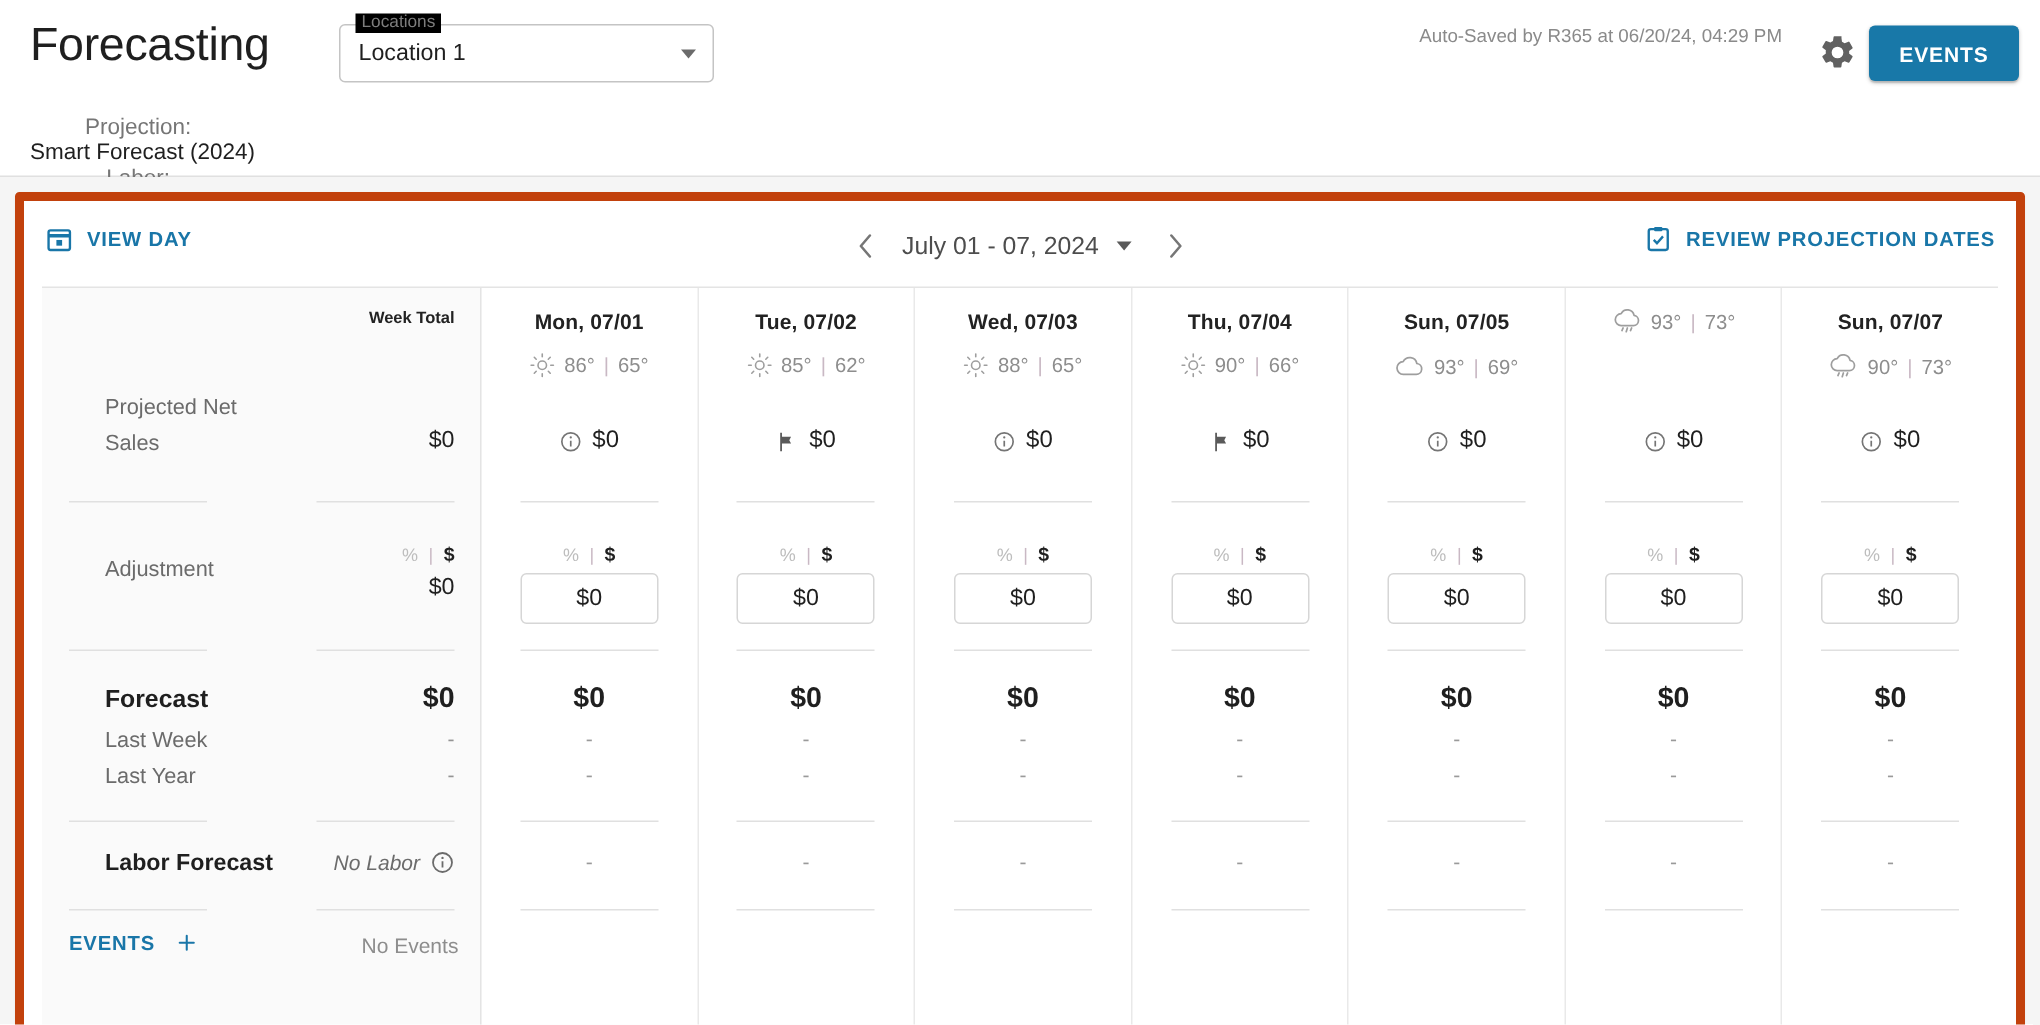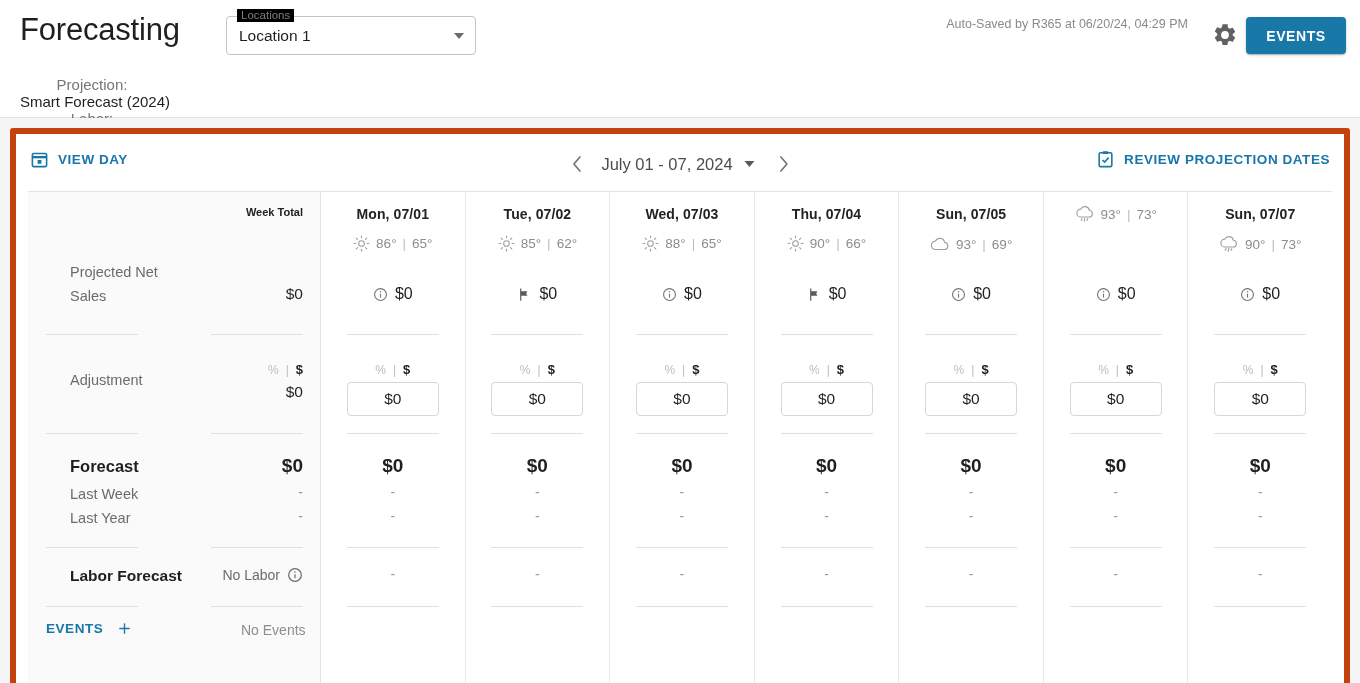--- a/index.html
+++ b/index.html
@@ -342,21 +342,21 @@
         <div class="lbl lbl-bold" style="top:262px;">Forecast</div>
         <div class="wt wt-big" style="top:263px;">$0</div>
         <div class="lbl" style="top:290px;">Last Week</div>
         <div class="wt wt-dim" style="top:292px;">-</div>
         <div class="lbl" style="top:314px;">Last Year</div>
         <div class="wt wt-dim" style="top:316px;">-</div>
         <div class="sep" style="top:355px; left:18px; width:92px;"></div>
         <div class="sep" style="top:355px; right:17px; width:92px;"></div>
 
         <div class="lbl lbl-lf" style="top:372px;">Labor Forecast</div>
-        <div class="wt" style="top:375px; display:flex; align-items:center; gap:7px; right:17px;">
+        <div class="wt" style="top:375px; display:flex; align-items:center; gap:7px; right:17px;font-style:italic;">
           <span style="font-size:14px; color:#6b6b6b;">No Labor</span>
           <span>
             <svg width="16" height="16" viewBox="0 0 24 24" fill="none" stroke="#6b6b6b" stroke-width="1.8">
               <circle cx="12" cy="12" r="9.5"></circle>
                 <line x1="12" y1="10.8" x2="12" y2="17"></line>
               <circle cx="12" cy="7.4" r="1.2" fill="#6b6b6b" stroke="none"></circle>
             </svg>
           </span>
         </div>
         <div class="sep" style="top:414px; left:18px; width:92px;"></div>

